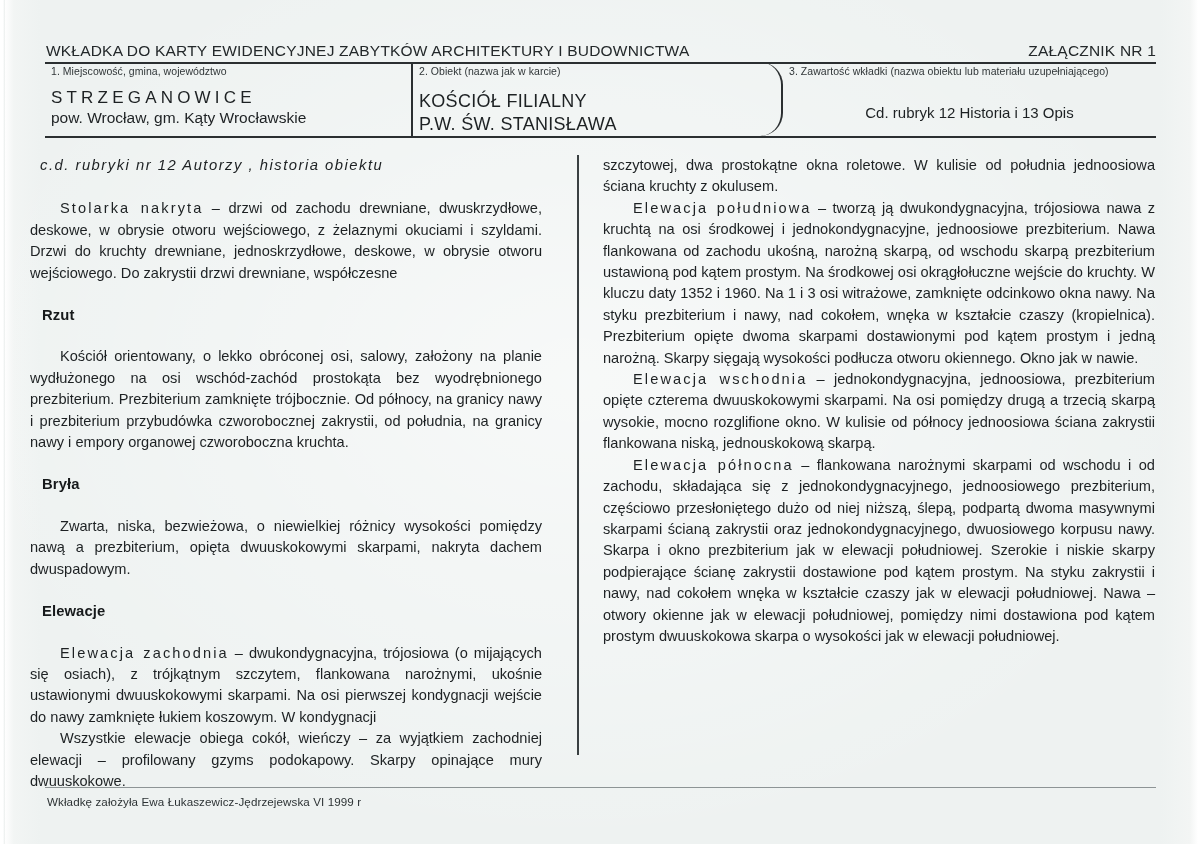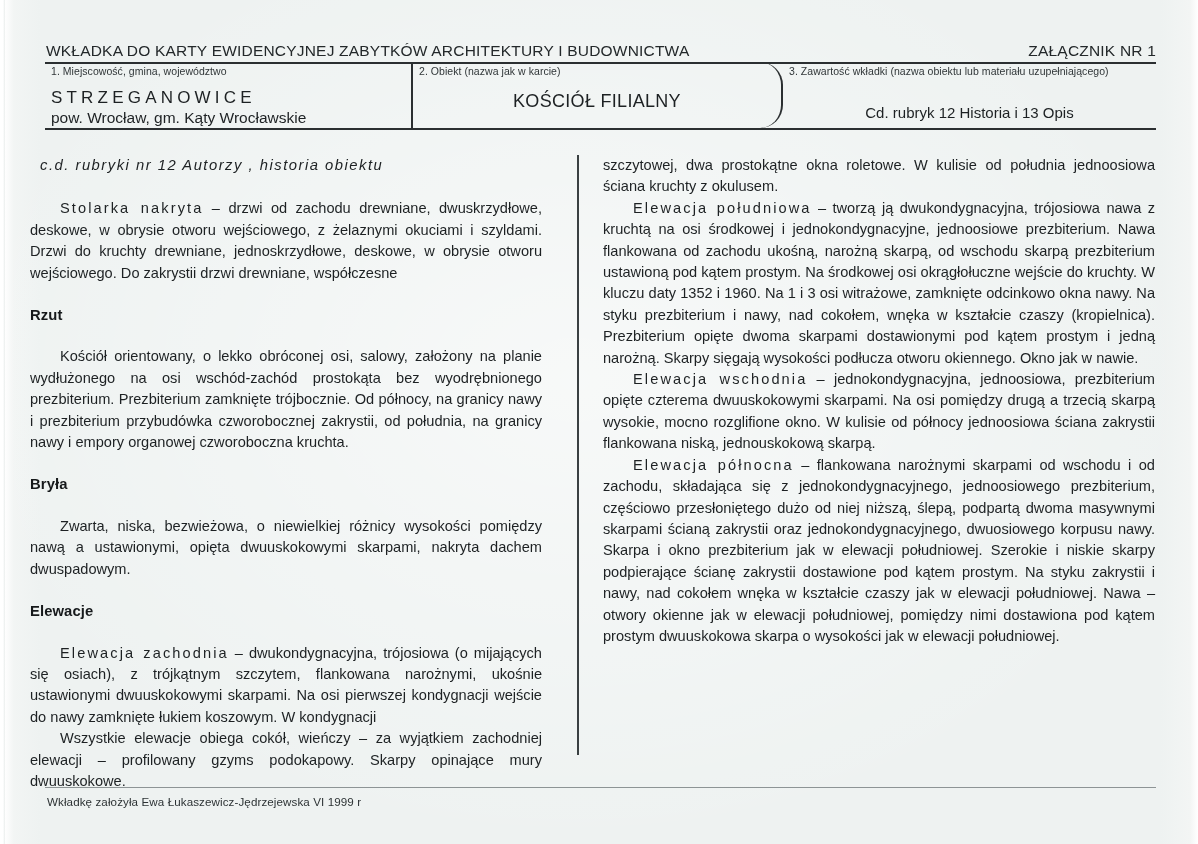--- a/index.html
+++ b/index.html
@@ -63,21 +63,21 @@
     height: 2px;
     background: #2b2f31;
   }
 
   
   .hdr-table {
     position: absolute;
     left: 45px;
     top: 62px;
     width: 1111px;
-    height: 68px;
+    height: 76px;
     display: flex;
     border-bottom: 2px solid #2b2f31;
     box-sizing: border-box;
   }
   .hdr-cell {
     position: relative;
     box-sizing: border-box;
     padding: 3px 6px 0 6px;
   }
   .hdr-cell.c1 { width: 368px; border-right: 2px solid #2b2f31; }
@@ -97,21 +97,21 @@
     margin-top: 11px;
     line-height: 20px;
     color: #1d2123;
   }
   .hdr-sub {
     font-size: 15.5px;
     line-height: 19px;
     color: #1d2123;
   }
   .hdr-center {
-    text-align: center;
+    text-align: left;
     font-size: 18px;
     line-height: 23px;
     margin-top: 13px;
     color: #1d2123;
     letter-spacing: 0.3px;
   }
   .hdr-center-sm {
     text-align: center;
     font-size: 15px;
     line-height: 19px;
@@ -155,21 +155,21 @@
   }
   p.para.noindent { text-indent: 0; }
 
   .lead {
     letter-spacing: 2.1px;
   }
 
   h3.section {
     font-size: 14.8px;
     font-weight: bold;
-    margin: 21px 0 20px 0;
+    margin: 21px 0 20px 12px;
     color: #16191b;
     letter-spacing: 0.1px;
   }
 
   
   .footer-rule {
     position: absolute;
     left: 45px;
     top: 787px;
     width: 1111px;
@@ -202,20 +202,21 @@
 
     <div class="hdr-cell c1">
       <div class="hdr-label">1. Miejscowość, gmina, województwo</div>
       <div class="hdr-place">STRZEGANOWICE</div>
       <div class="hdr-sub">pow. Wrocław, gm. Kąty Wrocławskie</div>
     </div>
 
     <div class="hdr-cell c2">
       <div class="hdr-label">2. Obiekt (nazwa jak w karcie)</div>
       <div class="hdr-center">KOŚCIÓŁ FILIALNY</div>
+      <div class="hdr-center" style="margin-top:0">P.W. ŚW. STANISŁAWA</div>
     </div>
 
     <div class="hdr-cell c3">
       <div class="hdr-label">3. Zawartość wkładki (nazwa obiektu lub materiału uzupełniającego)</div>
       <div class="hdr-center-sm">Cd. rubryk 12 Historia i 13 Opis</div>
     </div>
 
   </div>
 
   <div class="col-divider"></div>
@@ -223,21 +224,21 @@
   <div class="col col-left">
 
     <div class="rubric">c.d. rubryki nr 12 Autorzy , historia obiektu</div>
 
     <p class="para"><span class="lead">Stolarka nakryta</span><span> – drzwi od zachodu drewniane, dwuskrzydłowe, deskowe, w obrysie otworu wejściowego, z żelaznymi okuciami i szyldami. Drzwi do kruchty drewniane, jednoskrzydłowe, deskowe, w obrysie otworu wejściowego. Do zakrystii drzwi drewniane, współczesne</span></p>
 
     <h3 class="section">Rzut</h3>
     <p class="para">Kościół orientowany, o lekko obróconej osi, salowy, założony na planie wydłużonego na osi wschód-zachód prostokąta bez wyodrębnionego prezbiterium. Prezbiterium zamknięte trójbocznie. Od północy, na granicy nawy i prezbiterium przybudówka czworobocznej zakrystii, od południa, na granicy nawy i empory organowej czworoboczna kruchta.</p>
 
     <h3 class="section">Bryła</h3>
-    <p class="para">Zwarta, niska, bezwieżowa, o niewielkiej różnicy wysokości pomiędzy nawą a ustawionymi, opięta dwuuskokowymi skarpami, nakryta dachem dwuspadowym.</p>
+    <p class="para">Zwarta, niska, bezwieżowa, o niewielkiej różnicy wysokości pomiędzy nawą a prezbiterium, opięta dwuuskokowymi skarpami, nakryta dachem dwuspadowym.</p>
 
     <h3 class="section">Elewacje</h3>
     <p class="para"><span class="lead">Elewacja zachodnia</span><span> – dwukondygnacyjna, trójosiowa (o mijających się osiach), z trójkątnym szczytem, flankowana narożnymi, ukośnie ustawionymi dwuuskokowymi skarpami. Na osi pierwszej kondygnacji wejście do nawy zamknięte łukiem koszowym. W kondygnacji</span></p>
 
     <p class="para">Wszystkie elewacje obiega cokół, wieńczy – za wyjątkiem zachodniej elewacji – profilowany gzyms podokapowy. Skarpy opinające mury dwuuskokowe.</p>
 
   </div>
 
   <div class="col col-right">
 

